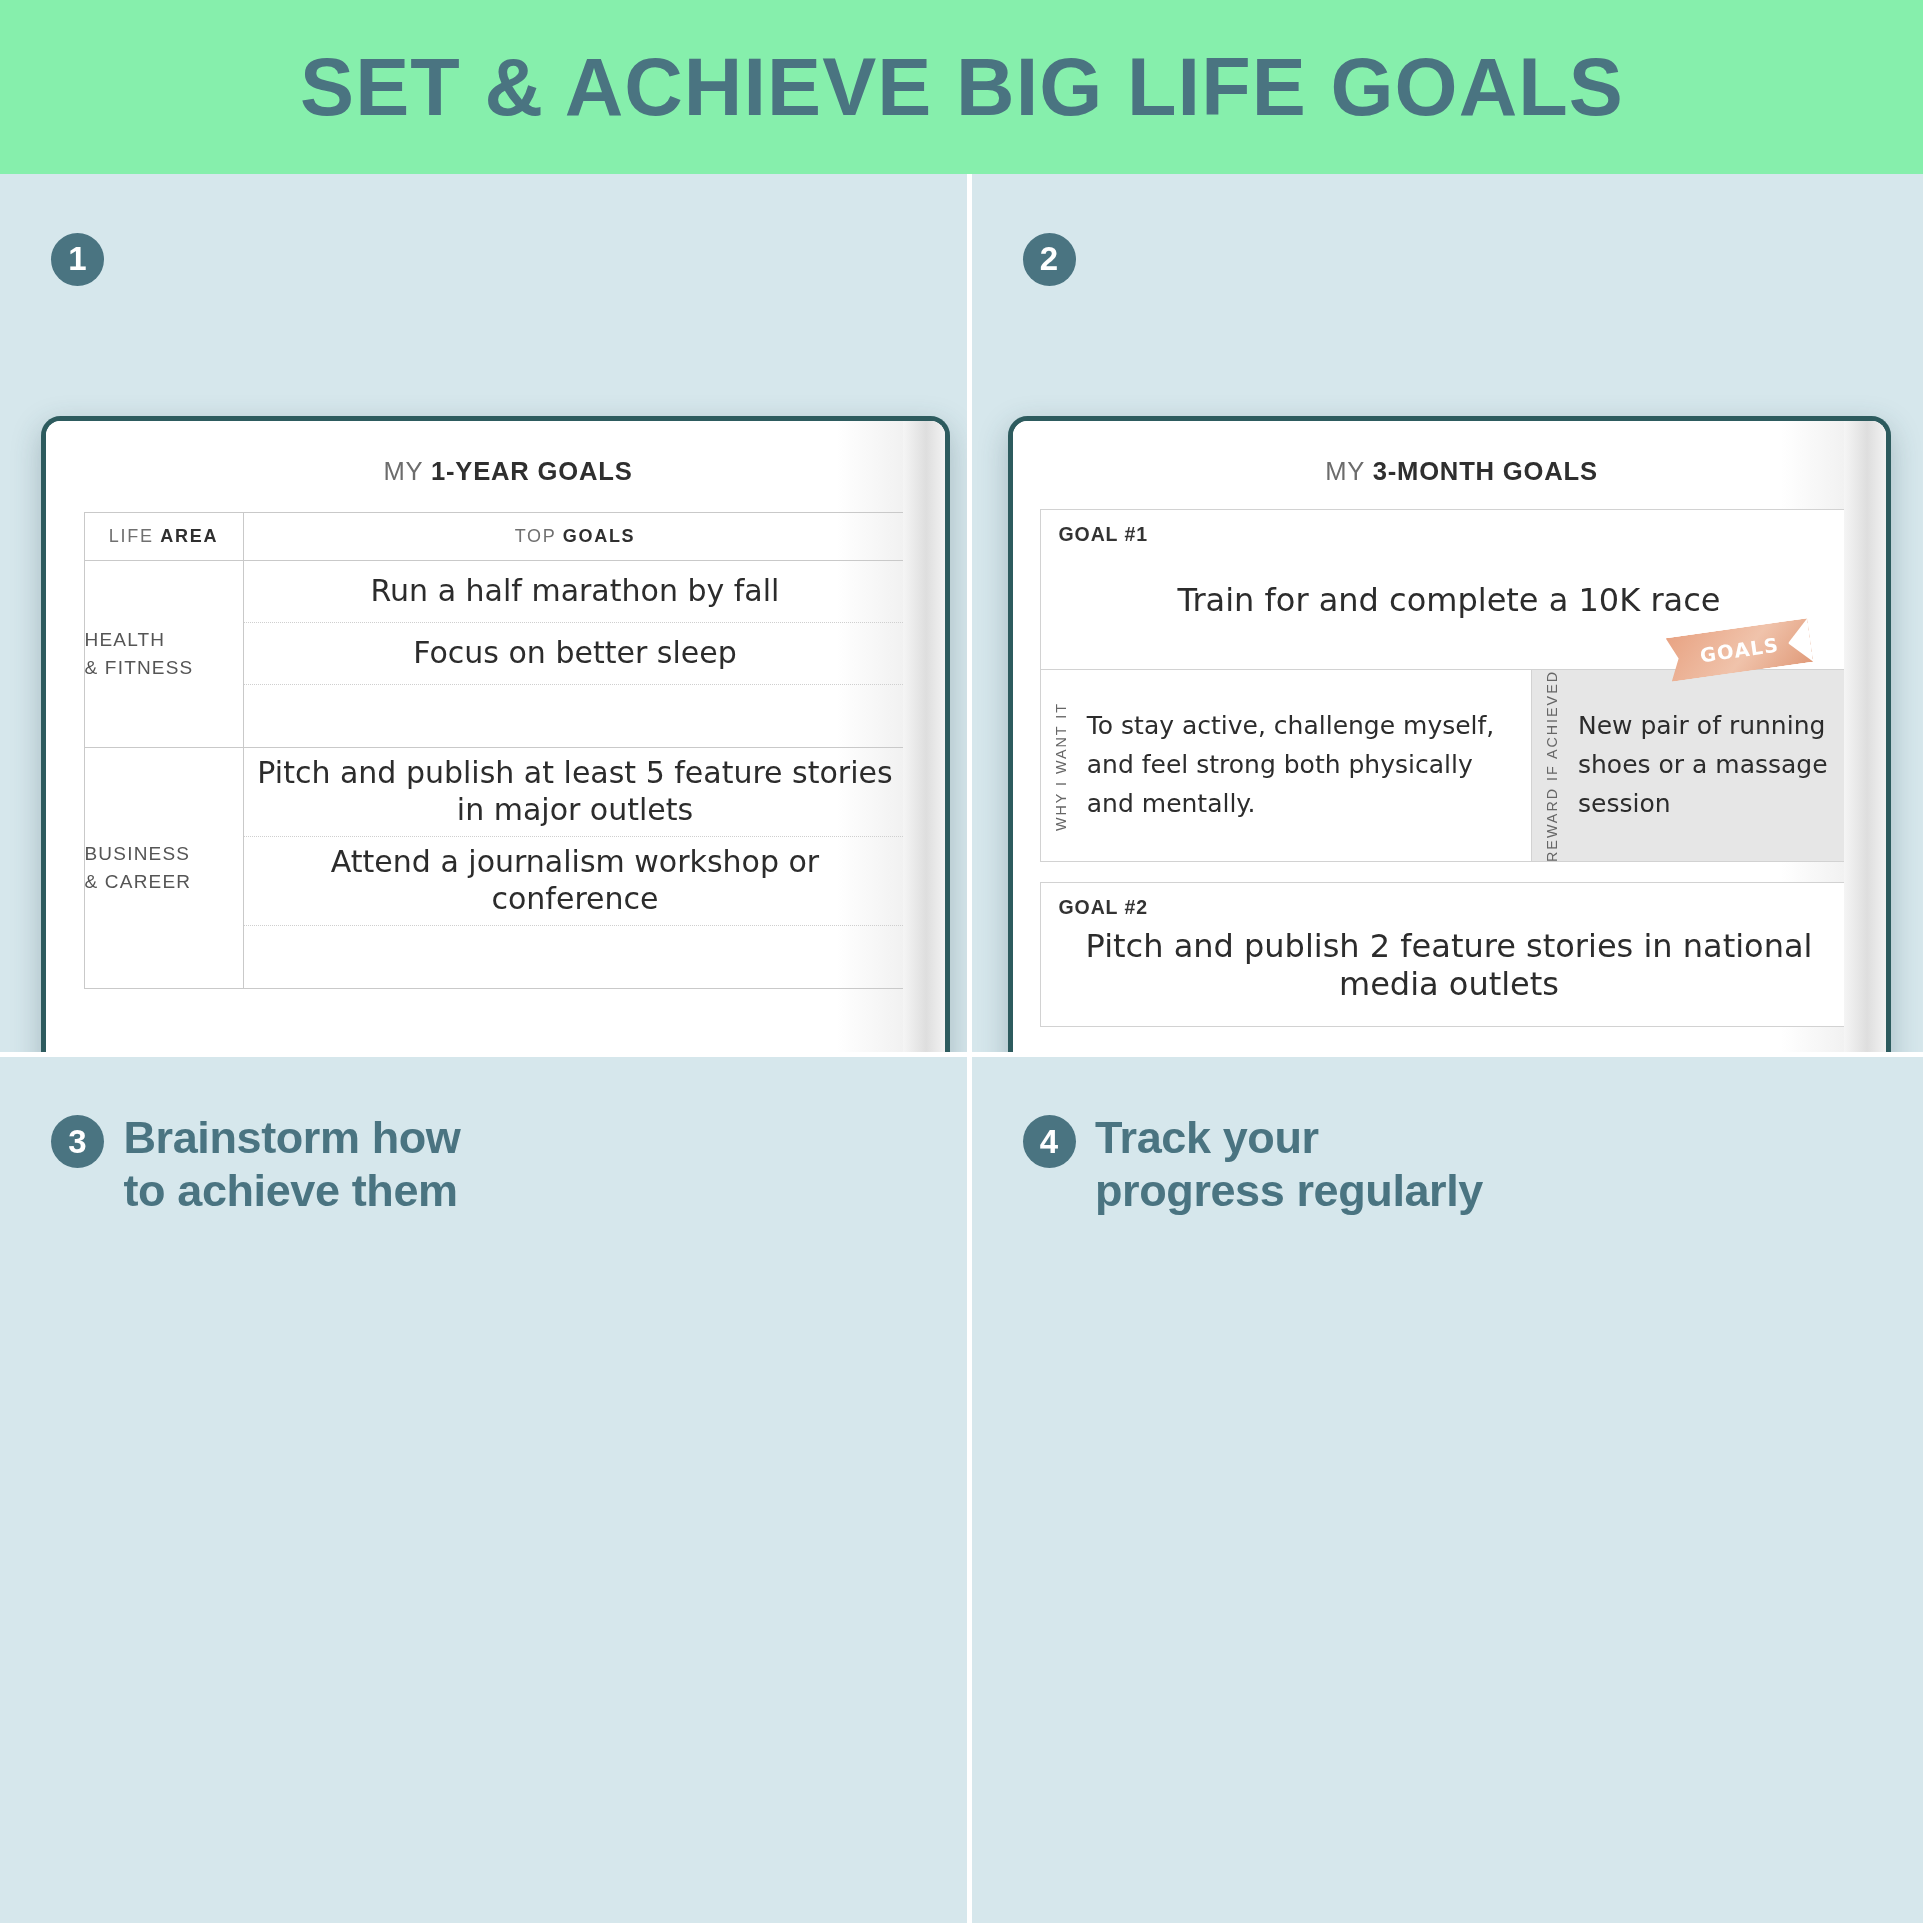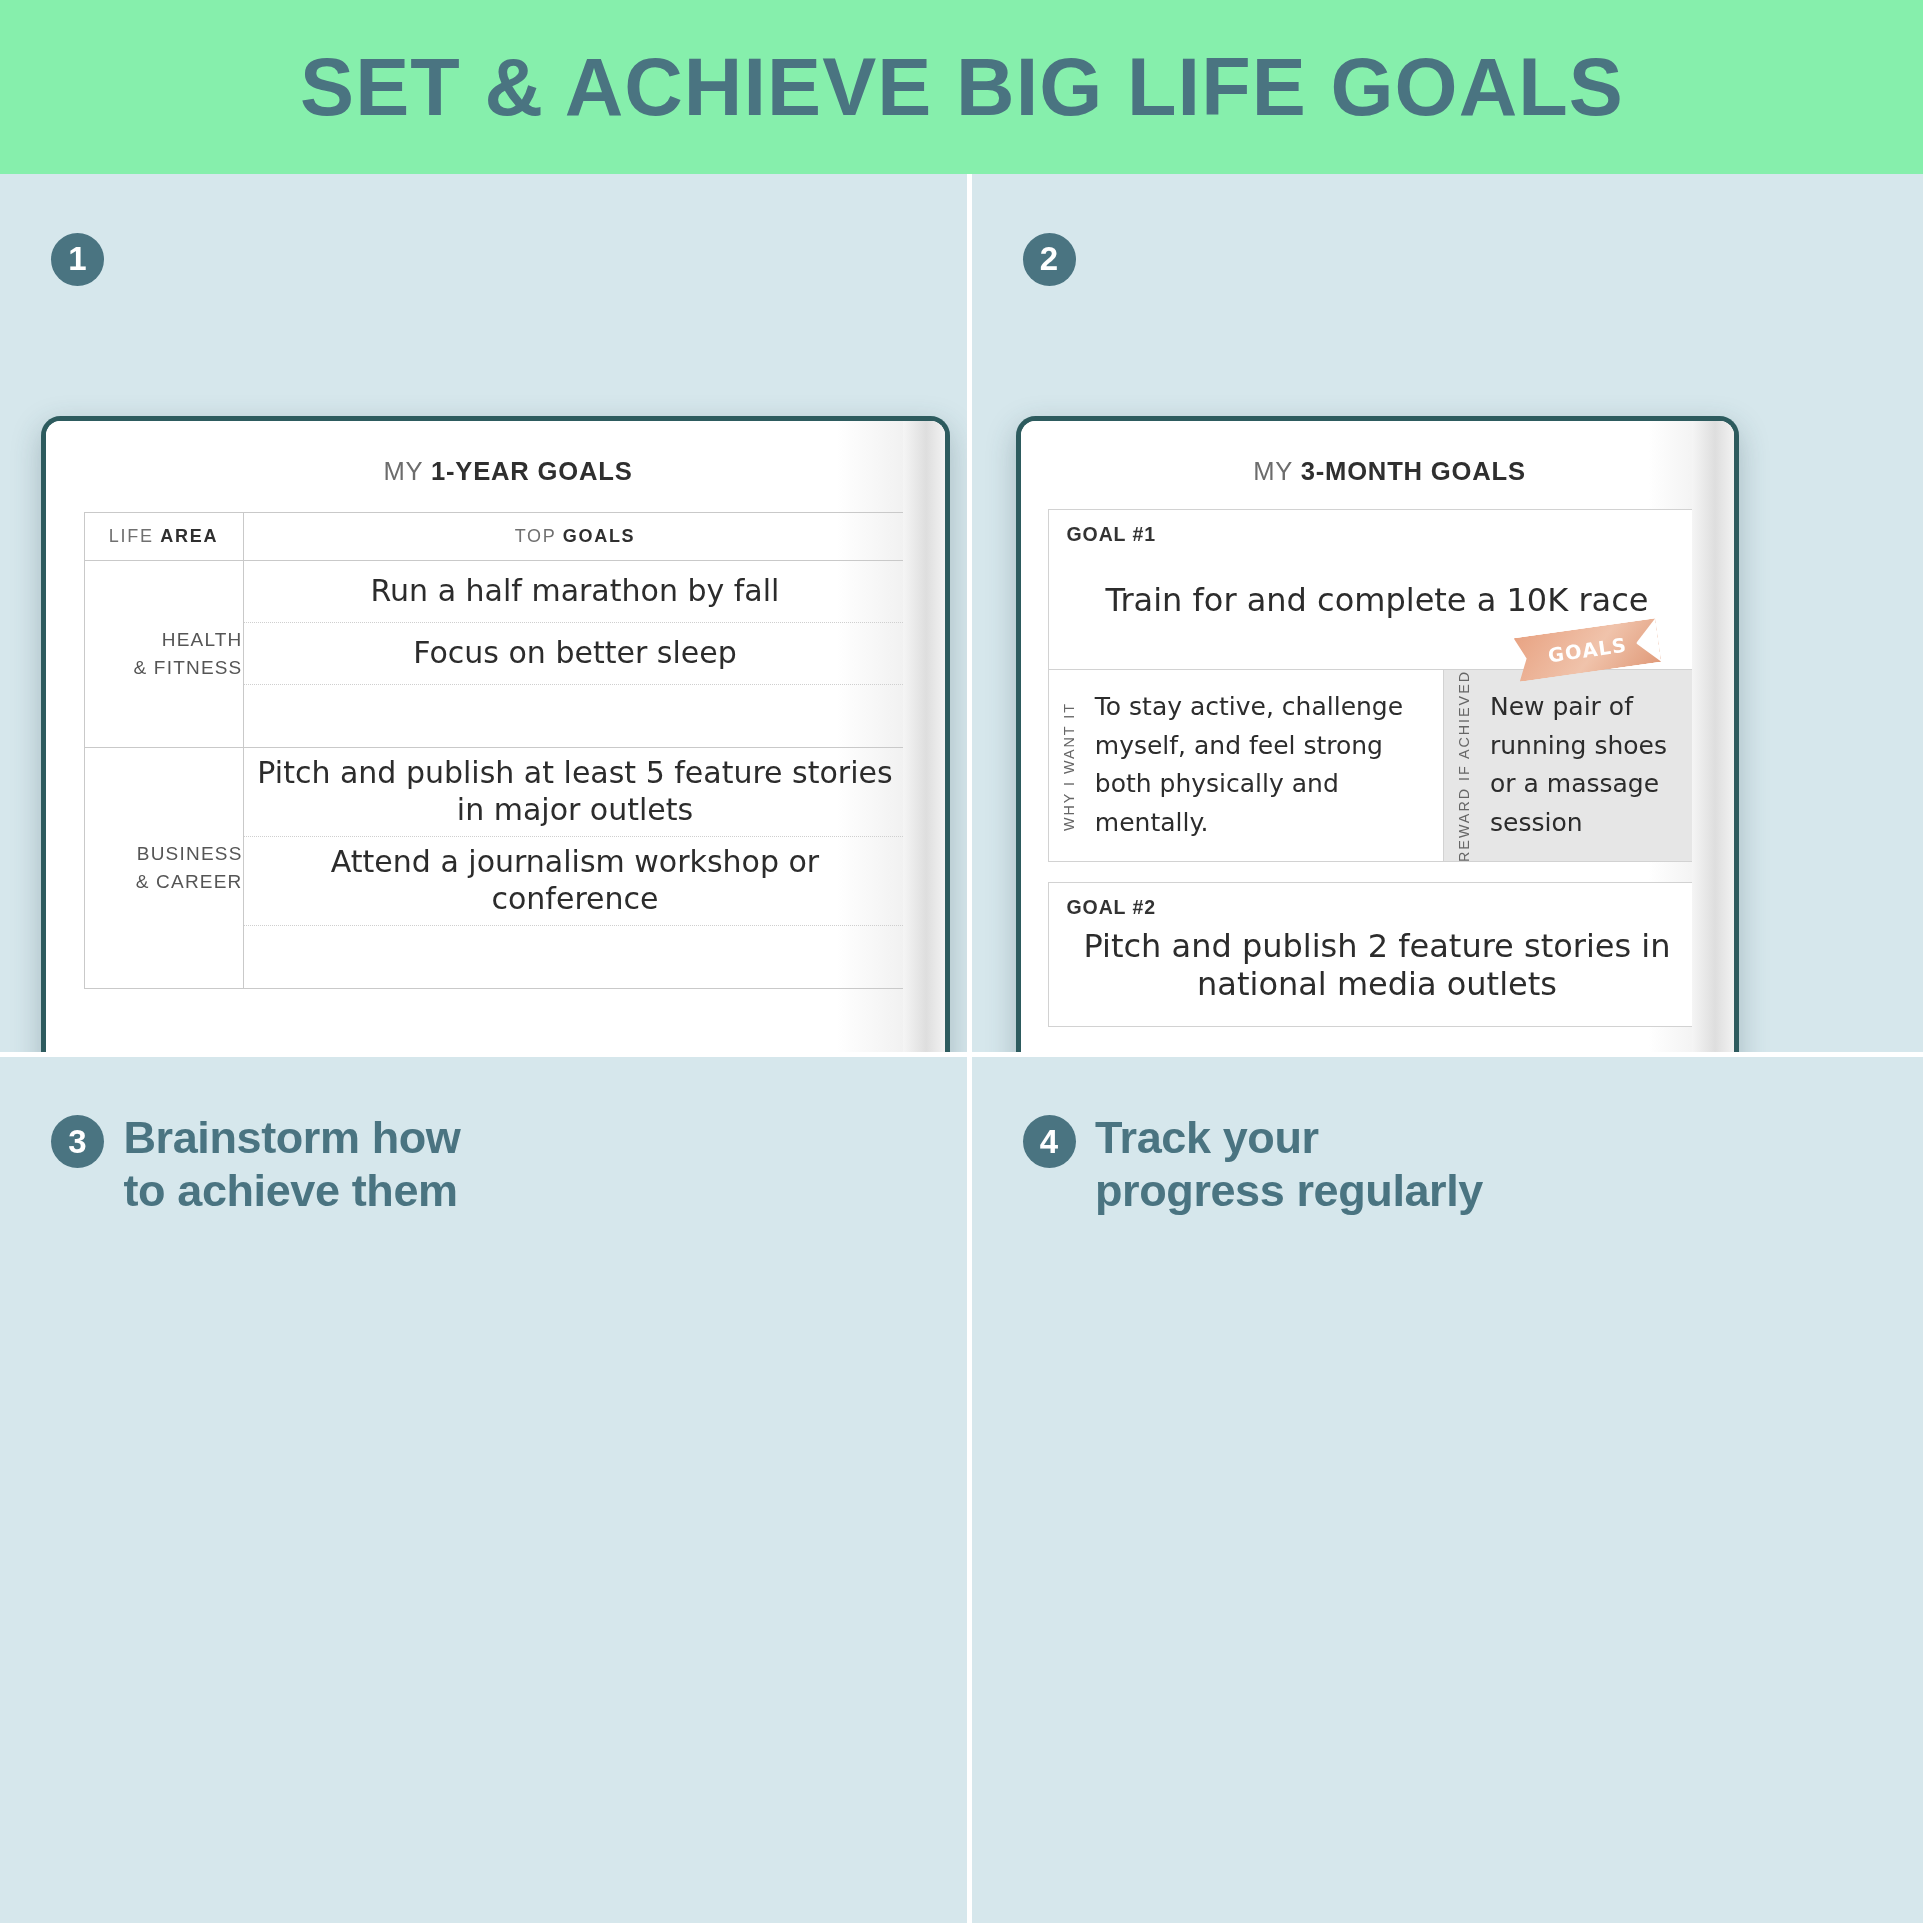--- a/index.html
+++ b/index.html
@@ -126,21 +126,21 @@
   table.goals th {
     height:48px;
     font-size:18px;
     font-weight:400;
     letter-spacing:1.7px;
     color:#707070;
   }
   table.goals th .bd { font-weight:700; color:#2f2f2f; }
   .col-area { width:159px; }
   .area-cell {
-    text-align:right;
+    text-align:left;
     font-size:19px;
     letter-spacing:1.2px;
     color:#555;
     line-height:1.45;
     vertical-align:middle;
   }
   .goal-stack { padding:0;margin-left:20px; }
   .goal-line {
     height:62px;
     display:flex;
@@ -149,21 +149,21 @@
     border-bottom:1.5px dotted #cfcfcf;
     font-size:30px;
     line-height:1.22;
     text-align:center;
     padding:0 13.5px;
   }
   .goal-line.two { height:89px; }
   .goal-line:last-child { border-bottom:none; }
 
   
-  #nb2 { left:44px; top:242px; width:723px; height:676px; border-radius:19.5px 19.5px 0 0; border-bottom:none;}
+  #nb2 { left:36px; top:242px; width:883px; height:676px; border-radius:19.5px 19.5px 0 0; border-bottom:none;}
   .goal-card {
     margin:22.5px 27px 0;
     border:0.8px solid #d2d2d2;
     background:#fff;
     position:relative;
   }
   .goal-label {
     position:absolute;
     left:18px; top:13.5px;
     font-size:19.5px;

